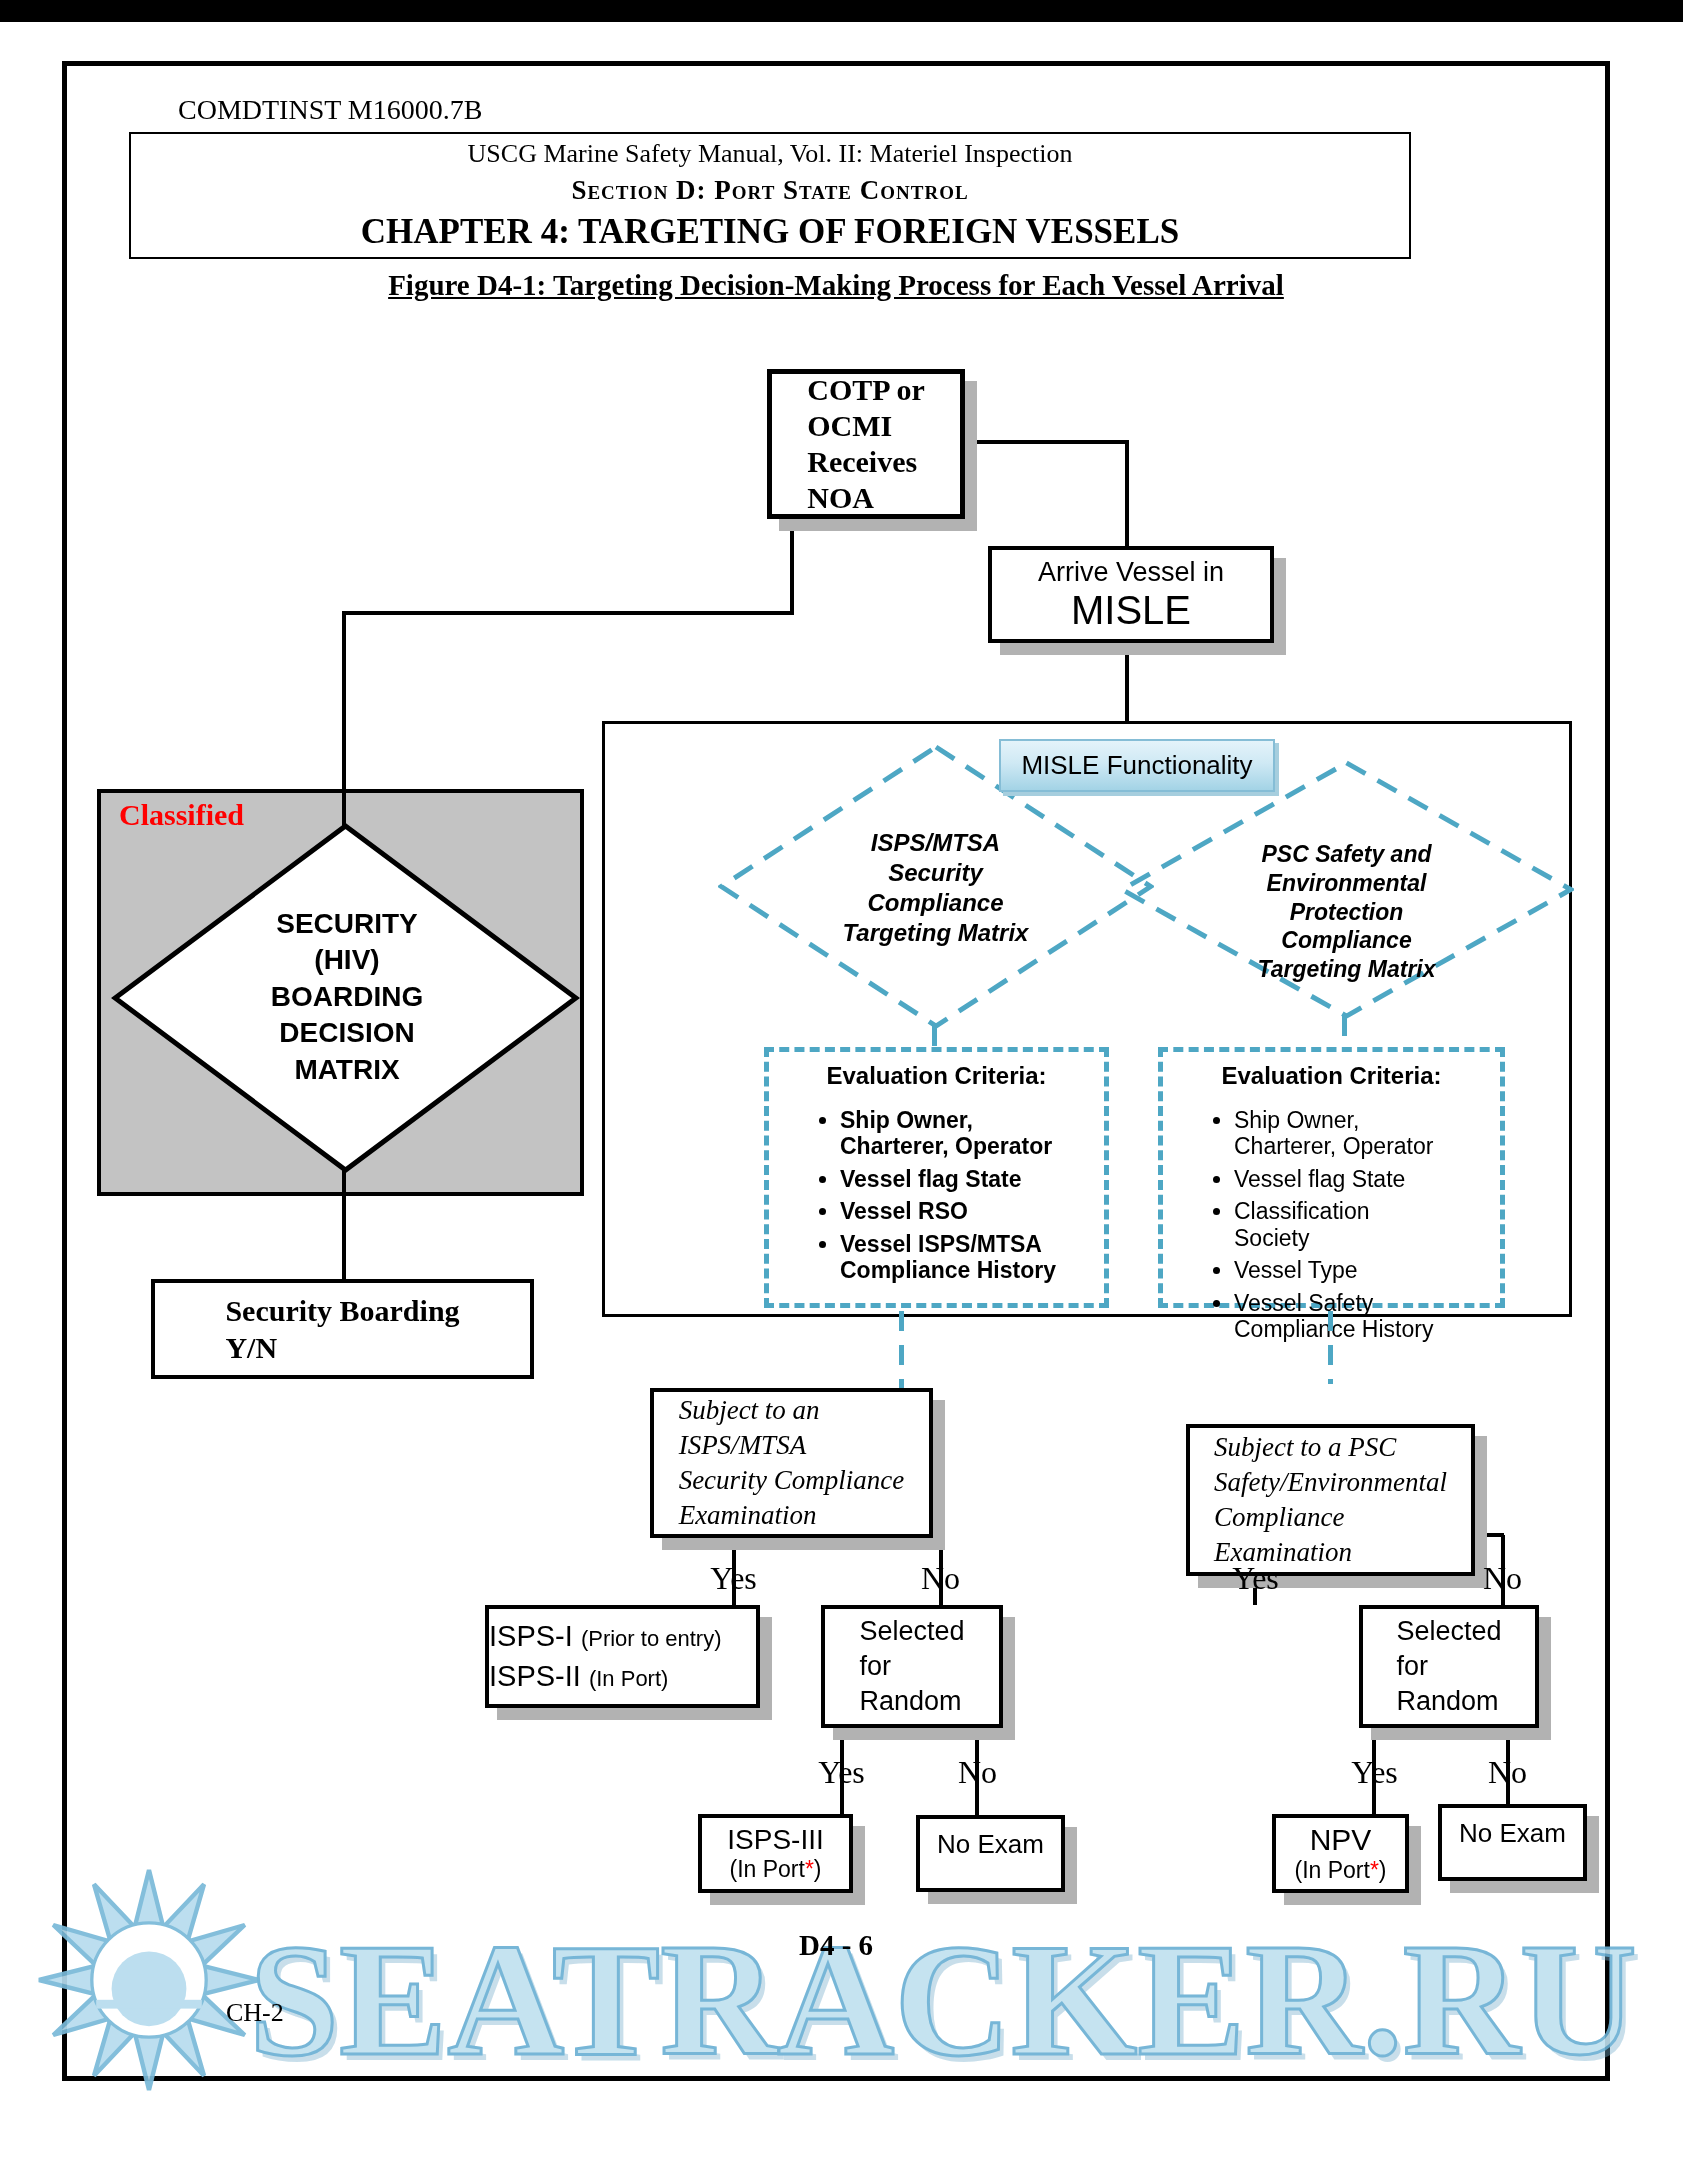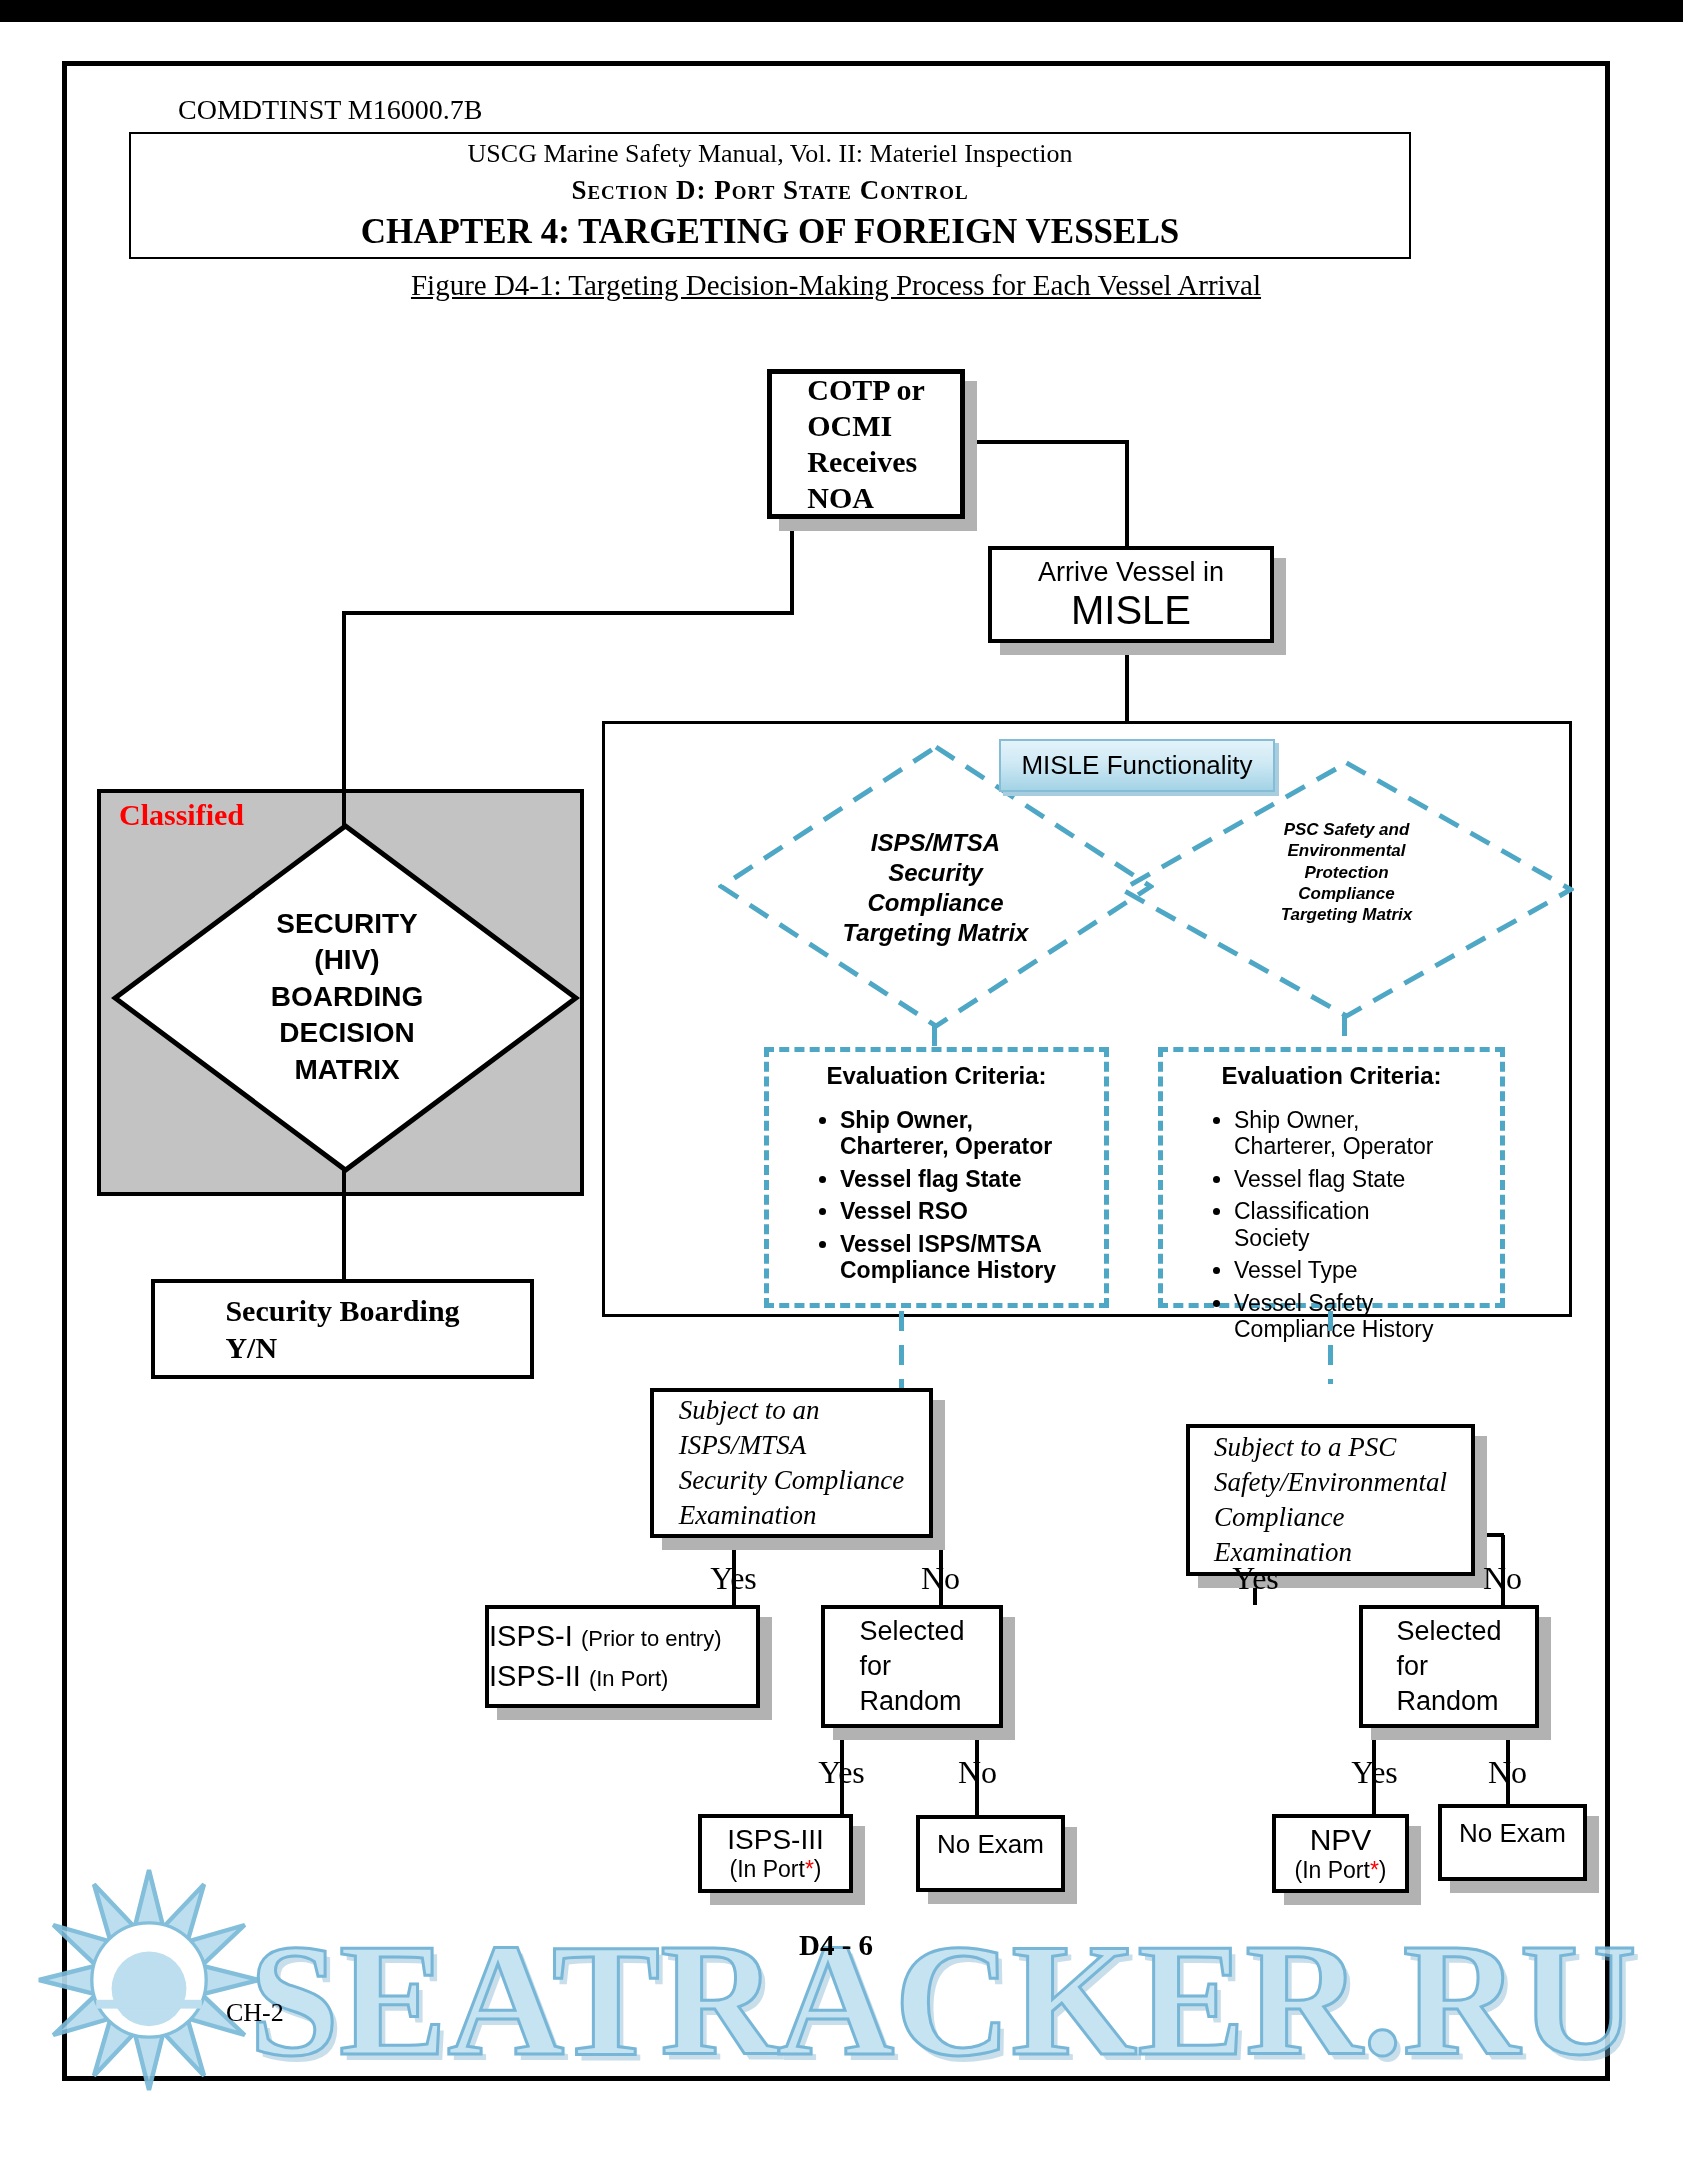--- a/index.html
+++ b/index.html
@@ -44,21 +44,21 @@
   <div class="abs serif" style="left:178px;top:94px;font-size:28px;">COMDTINST M16000.7B</div>
 
   <div class="abs" style="left:129px;top:132px;width:1282px;height:127px;border:2px solid #000;
        display:flex;flex-direction:column;align-items:center;justify-content:center;gap:6px;">
     <div class="serif" style="font-size:26px;">USCG Marine Safety Manual, Vol. II: Materiel Inspection</div>
     <div class="serif" style="font-size:27px;font-weight:bold;font-variant:small-caps;letter-spacing:1px;">Section D:  Port State Control</div>
     <div class="serif" style="font-size:35px;font-weight:bold;">CHAPTER 4: TARGETING OF FOREIGN VESSELS</div>
   </div>
 
   <div class="abs serif" style="left:62px;top:269px;width:1548px;text-align:center;font-size:29px;
-       font-weight:normal;text-decoration:underline;">Figure D4-1: Targeting Decision-Making Process for Each Vessel Arrival</div>
+       font-weight:bold;text-decoration:underline;">Figure D4-1: Targeting Decision-Making Process for Each Vessel Arrival</div>
 
   <div class="ln" style="left:965px;top:440px;width:163px;height:4px;"></div>
   <div class="ln" style="left:1125px;top:440px;width:4px;height:111px;"></div>
   <div class="ln" style="left:1125px;top:642px;width:4px;height:81px;"></div>
   <div class="ln" style="left:790px;top:518px;width:4px;height:97px;"></div>
   <div class="ln" style="left:342px;top:611px;width:452px;height:4px;"></div>
 
   <div class="abs" style="left:97px;top:789px;width:487px;height:407px;background:#c3c3c3;border:4px solid #000;z-index:1;"></div>
   <div class="ln" style="left:342px;top:611px;width:4px;height:226px;z-index:2;"></div>
   <div class="abs serif red" style="left:119px;top:798px;font-size:30px;font-weight:bold;z-index:4;">Classified</div>
@@ -96,21 +96,21 @@
     <polygon points="220,3 437,144 220,285 3,144" fill="none" stroke="#4ea7c4" stroke-width="5" stroke-dasharray="22 14"></polygon>
   </svg>
   <svg class="abs" style="left:1119px;top:760px;z-index:2;" width="455" height="259" viewBox="0 0 460 262">
     <polygon points="230,3 457,131 230,259 3,131" fill="none" stroke="#4ea7c4" stroke-width="5" stroke-dasharray="22 14"></polygon>
   </svg>
 
   <div class="diamond-text ml" style="left:787px;top:828px;width:297px;font-size:24px;line-height:1.25;z-index:2;">ISPS/MTSA
 Security
 Compliance
 Targeting Matrix</div>
-  <div class="diamond-text ml" style="left:1198px;top:819px;width:297px;font-size:17px;line-height:1.25;z-index:2;">PSC Safety and
+  <div class="diamond-text ml" style="left:1198px;top:840px;width:297px;font-size:23px;line-height:1.25;z-index:2;">PSC Safety and
 Environmental
 Protection
 Compliance
 Targeting Matrix</div>
 
   <div class="abs sans" style="left:999px;top:739px;width:276px;height:53px;z-index:3;
        display:flex;align-items:center;justify-content:center;font-size:26px;
        background:linear-gradient(180deg,#e4f3fa 0%,#cfe9f4 45%,#a3d3e6 100%);
        border:2px solid #85bdd6;box-shadow:4px 4px 0 #a6cede;">MISLE Functionality</div>
 

